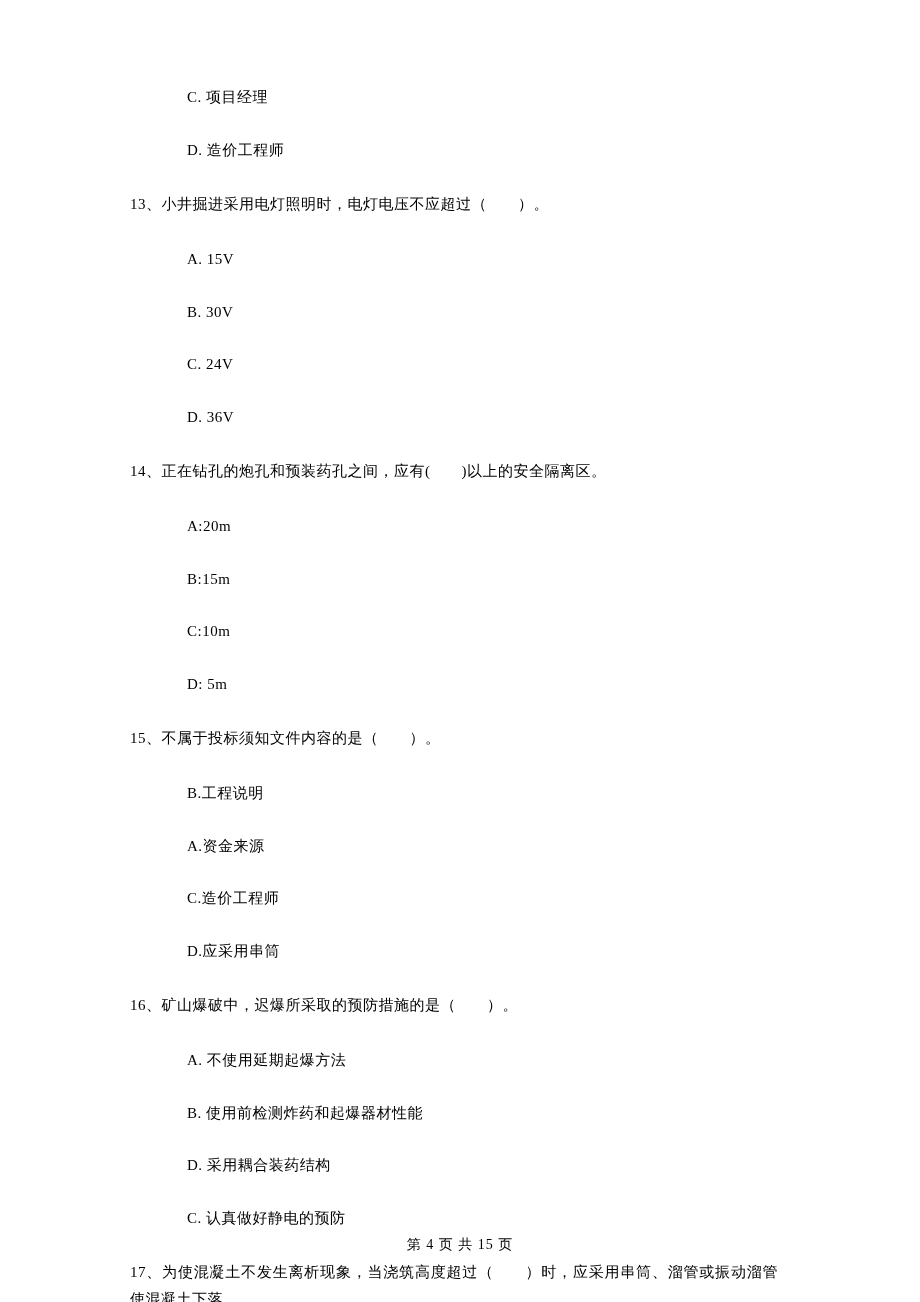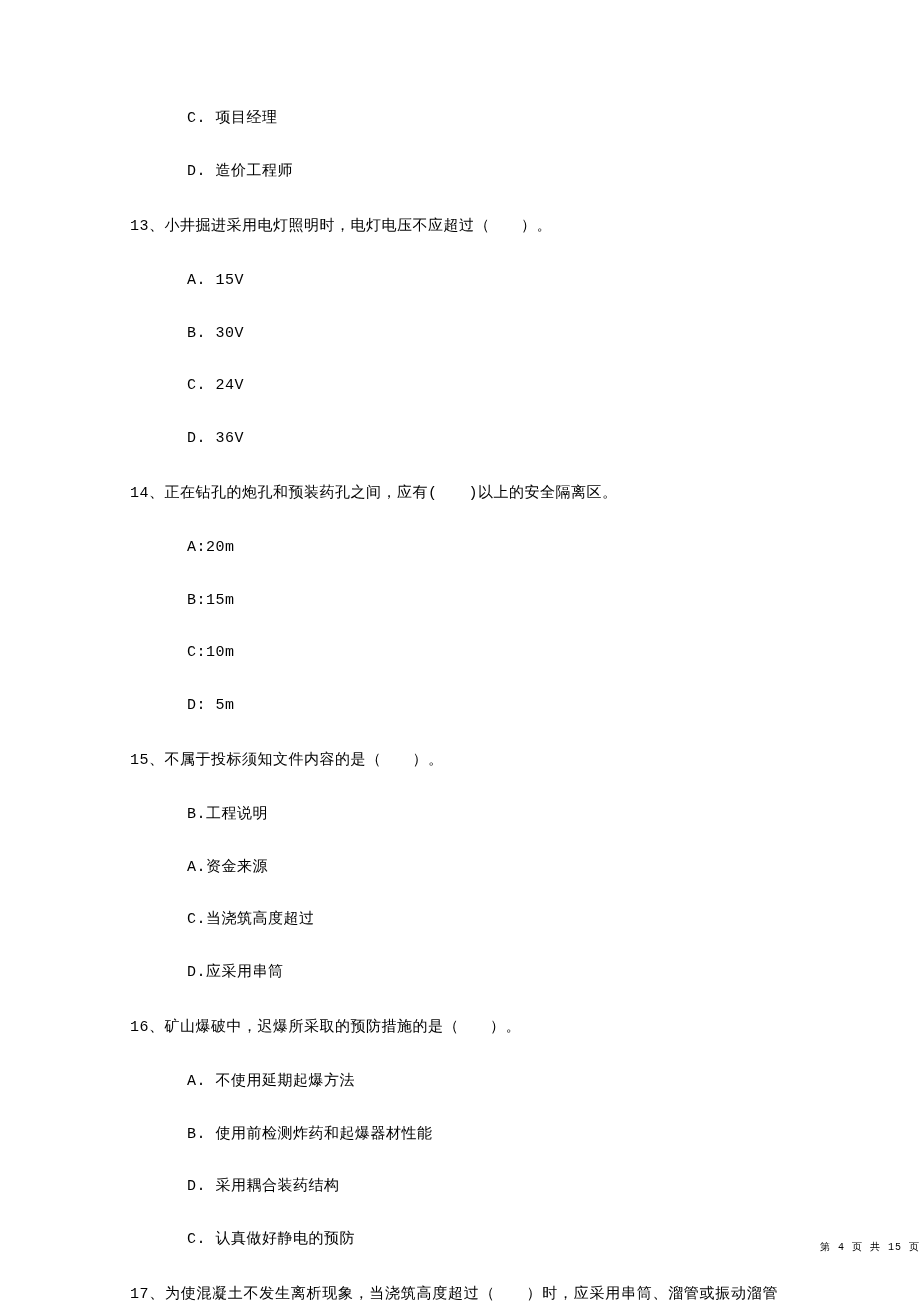--- a/index.html
+++ b/index.html
@@ -12,44 +12,43 @@
   body {
     font-family: "SimSun", "宋体", serif;
     color: #000000;
     font-size: 15px;
   }
   .page {
     width: 920px;
     height: 1302px;
     position: relative;
     box-sizing: border-box;
-    padding: 108px 130px 0 130px;
-    font-family: Liberation Mono, monospace;
+    padding: 86px 130px 0 130px;
   }
   .option-block {
     padding-left: 57px;
   }
   .option {
     margin: 0 0 30px 0;
     line-height: 1.5;
     letter-spacing: 0.5px;
   }
   .question {
     margin: 0 12px 30px 0;
     line-height: 1.8;
     letter-spacing: 0.5px;
     text-align: justify;
   }
   .footer {
     position: absolute;
     bottom: 48px;
     left: 0;
     width: 920px;
-    text-align: right;
-    font-size: 10px;
+    text-align: center;
+    font-size: 14px;
     letter-spacing: 1px;
   }
 </style>
 </head>
 <body>
 
 <div class="page">
 
   <div class="option-block">
     <p class="option">C. 项目经理</p>
@@ -69,21 +68,21 @@
     <p class="option">A:20m</p>
     <p class="option">B:15m</p>
     <p class="option">C:10m</p>
     <p class="option">D: 5m</p>
   </div>
 
   <p class="question">15、不属于投标须知文件内容的是（　　）。</p>
   <div class="option-block">
     <p class="option">B.工程说明</p>
     <p class="option">A.资金来源</p>
-    <p class="option">C.当浇筑高度超过</p>
+    <p class="option">C.造价工程师</p>
     <p class="option">D.应采用串筒</p>
   </div>
 
   <p class="question">16、矿山爆破中，迟爆所采取的预防措施的是（　　）。</p>
   <div class="option-block">
     <p class="option">A. 不使用延期起爆方法</p>
     <p class="option">B. 使用前检测炸药和起爆器材性能</p>
     <p class="option">D. 采用耦合装药结构</p>
     <p class="option">C. 认真做好静电的预防</p>
   </div>

